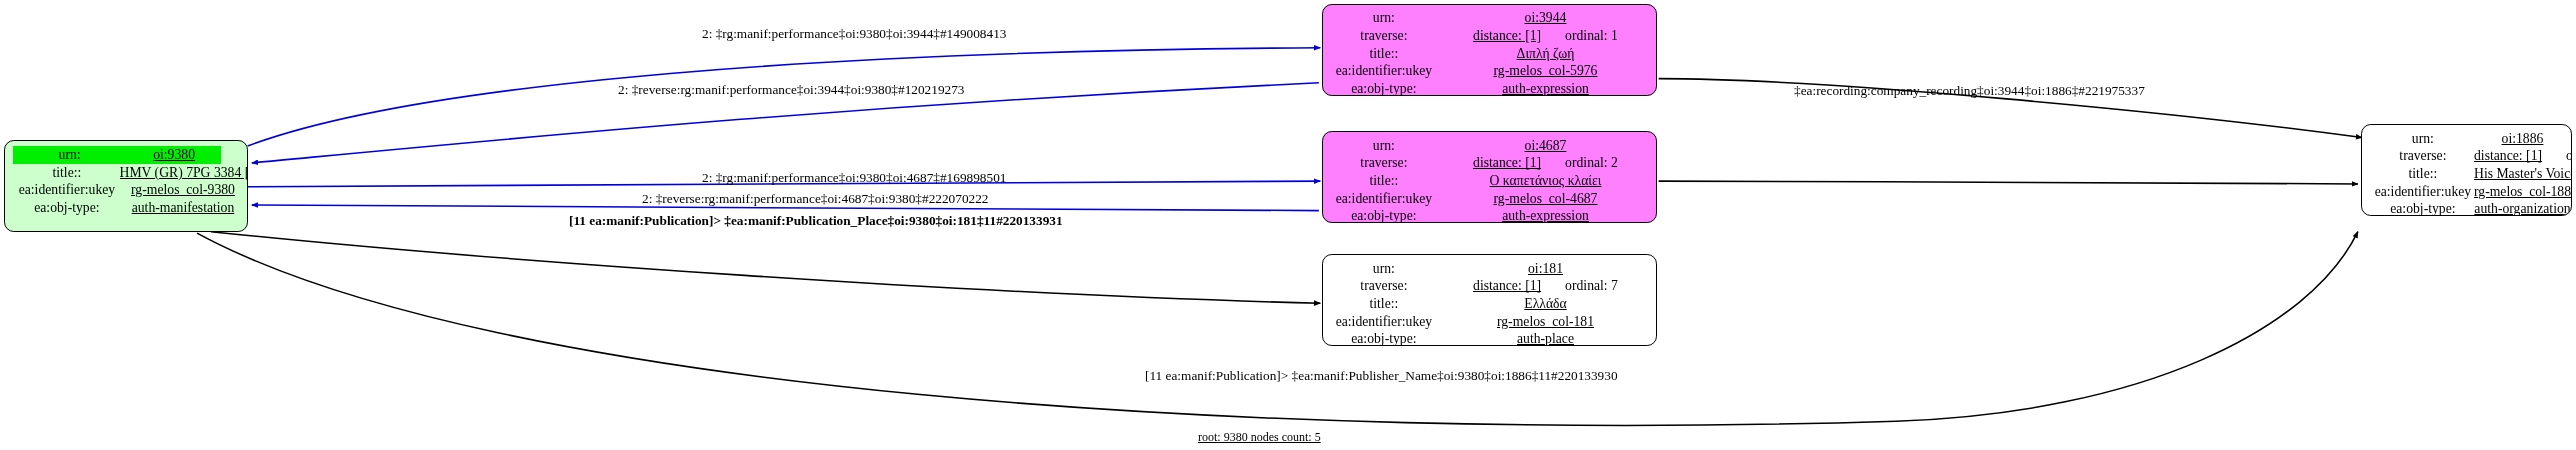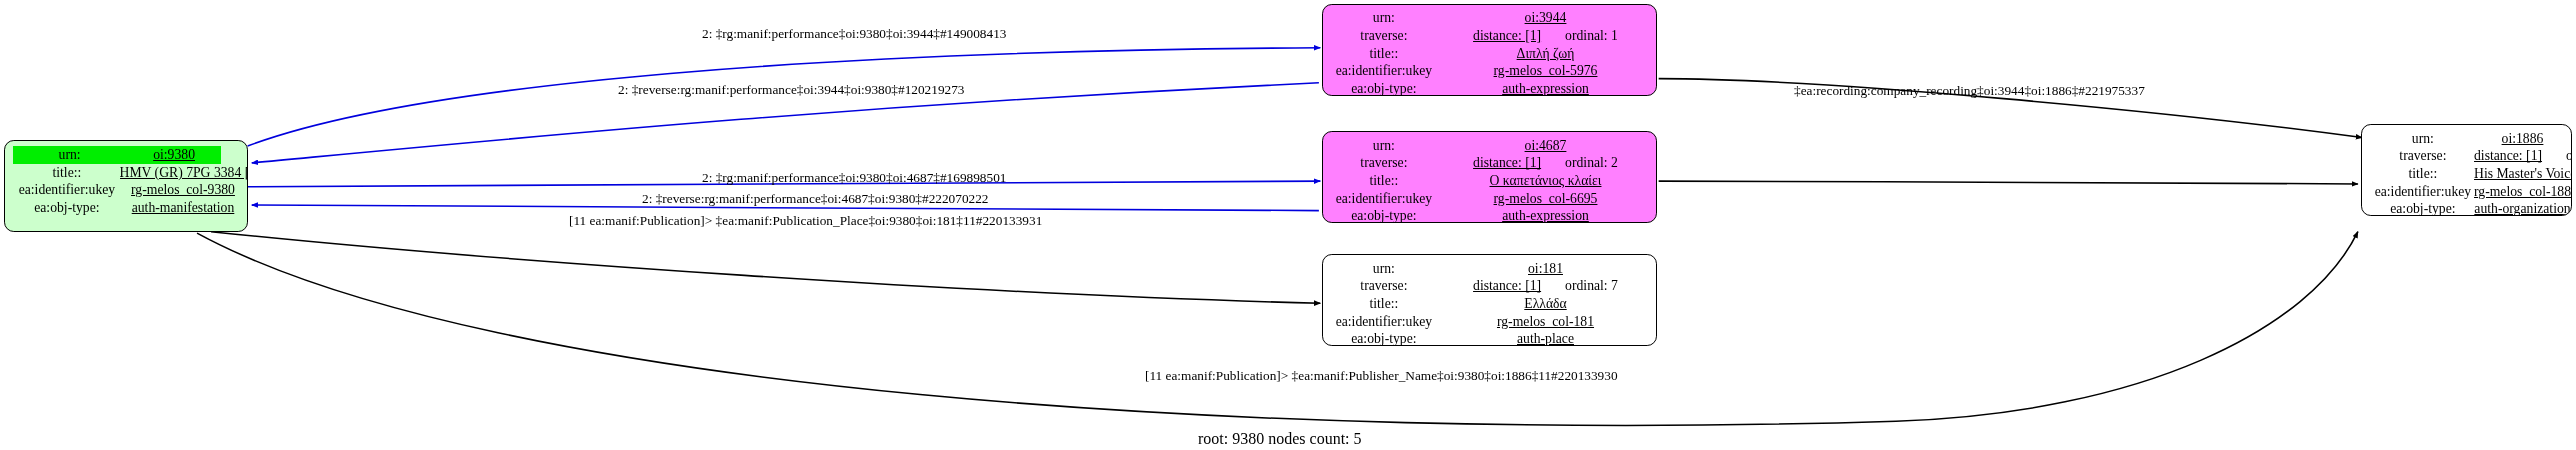--- a/index.html
+++ b/index.html
@@ -96,24 +96,25 @@
   
   .edge-label {
     position: absolute;
     font-size: 13.3px;
     color: #000000;
     white-space: nowrap;
     line-height: 1;
   }
   .footer-label {
     position: absolute;
-    font-size: 16px;
+    font-size: 12px;
     color: #000000;
     white-space: nowrap;
     line-height: 1;
+    text-decoration: underline;
   }
 </style>
 </head>
 <body>
 
 <div id="canvas">
 
   <svg class="edge-layer" viewBox="0 0 3668 641" xmlns="http://www.w3.org/2000/svg">
     <defs>
       <marker id="arrBlue" markerWidth="10" markerHeight="8" refX="9" refY="4" orient="auto" markerUnits="userSpaceOnUse">
@@ -142,21 +143,21 @@
   </svg>
 
   <div class="edge-label" style="left:702px; top:27px;">2: ‡rg:manif:performance‡oi:9380‡oi:3944‡#149008413</div>
 
   <div class="edge-label" style="left:618px; top:83px;">2: ‡reverse:rg:manif:performance‡oi:3944‡oi:9380‡#120219273</div>
 
   <div class="edge-label" style="left:702px; top:171px;">2: ‡rg:manif:performance‡oi:9380‡oi:4687‡#169898501</div>
 
   <div class="edge-label" style="left:618px; top:192px;margin-left:24px;">2: ‡reverse:rg:manif:performance‡oi:4687‡oi:9380‡#222070222</div>
 
-  <div class="edge-label" style="left:569px; top:214px;">[11 ea:manif:Publication]&gt; ‡ea:manif:Publication_Place‡oi:9380‡oi:181‡11#220133931</div>
+  <div class="edge-label" style="left:569px; top:214px;font-weight:bold;">[11 ea:manif:Publication]&gt; ‡ea:manif:Publication_Place‡oi:9380‡oi:181‡11#220133931</div>
 
   <div class="edge-label" style="left:1794px; top:84px;">‡ea:recording:company_recording‡oi:3944‡oi:1886‡#221975337</div>
 
 
   <div class="edge-label" style="left:1145px; top:369px;">[11 ea:manif:Publication]&gt; ‡ea:manif:Publisher_Name‡oi:9380‡oi:1886‡11#220133930</div>
 
   <div class="footer-label" style="left:1198px; top:431px;">root: 9380 nodes count: 5</div>
 
   <div class="node green" style="left:3.5px; top:140px; width:244px; height:92px;">
     <div class="row hl">
@@ -208,21 +209,21 @@
     <div class="row">
       <span class="k">traverse:</span>
       <span class="v"><span>distance: [1]</span><span class="sub2">ordinal: 2</span></span>
     </div>
     <div class="row">
       <span class="k">title::</span>
       <span class="v">Ο καπετάνιος κλαίει</span>
     </div>
     <div class="row">
       <span class="k">ea:identifier:ukey</span>
-      <span class="v">rg-melos_col-6695</span>
+      <span class="v">rg-melos_col-4687</span>
     </div>
     <div class="row">
       <span class="k">ea:obj-type:</span>
       <span class="v">auth-expression</span>
     </div>
   </div>
 
   <div class="node plain" style="left:1322px; top:254px; width:335px; height:92px;">
     <div class="row">
       <span class="k">urn:</span>

